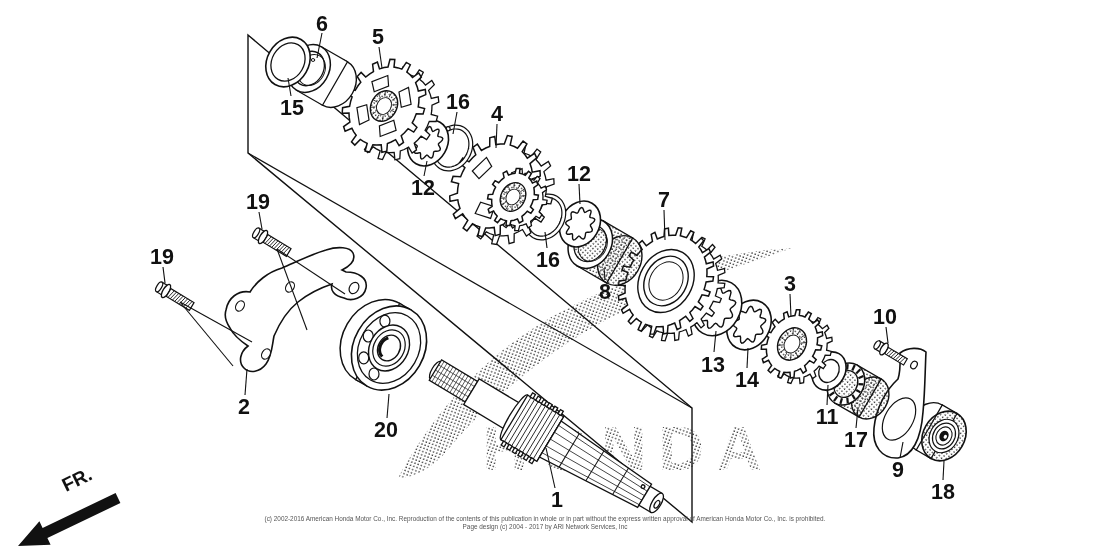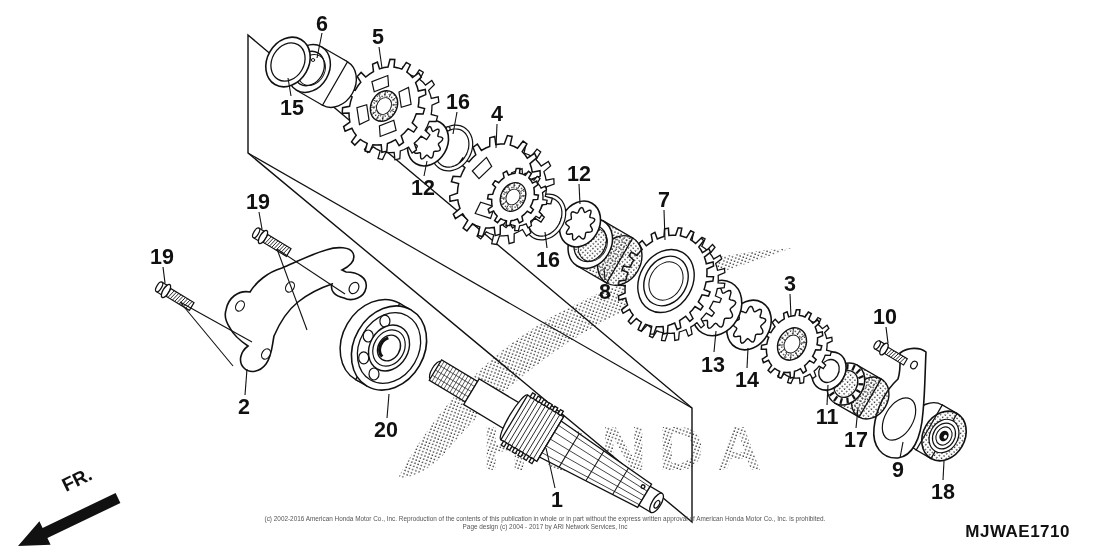--- a/index.html
+++ b/index.html
@@ -375,14 +375,13 @@
         <text x="162" y="263.5" text-anchor="middle" font-size="21.5" font-weight="bold" fill="#111111" font-family="&quot;Liberation Sans&quot;,sans-serif">19</text>
       </g>
     <g id="fr-group">
         <path d="M 115.6 493 L 120.4 503 L 47.4 538 L 50.6 544.7 L 18 546 L 39.4 521.3 L 42.6 528 Z" fill="#111111" stroke="none"></path>
         <text x="66" y="492" transform="rotate(-26 66 492)" font-size="19" font-weight="bold" fill="#111111" font-family="&quot;Liberation Sans&quot;,sans-serif">FR.</text>
       </g>
   </svg>
 
   <div id="copy1" class="copyline">(c) 2002-2016 American Honda Motor Co., Inc. Reproduction of the contents of this publication in whole or in part without the express written approval of American Honda Motor Co., Inc. is prohibited.</div>
   <div id="copy2" class="copyline">Page design (c) 2004 - 2017 by ARI Network Services, Inc</div>
-  <div id="diagcode">MJWAE1710</div>
 </div>
 
 </body></html>

